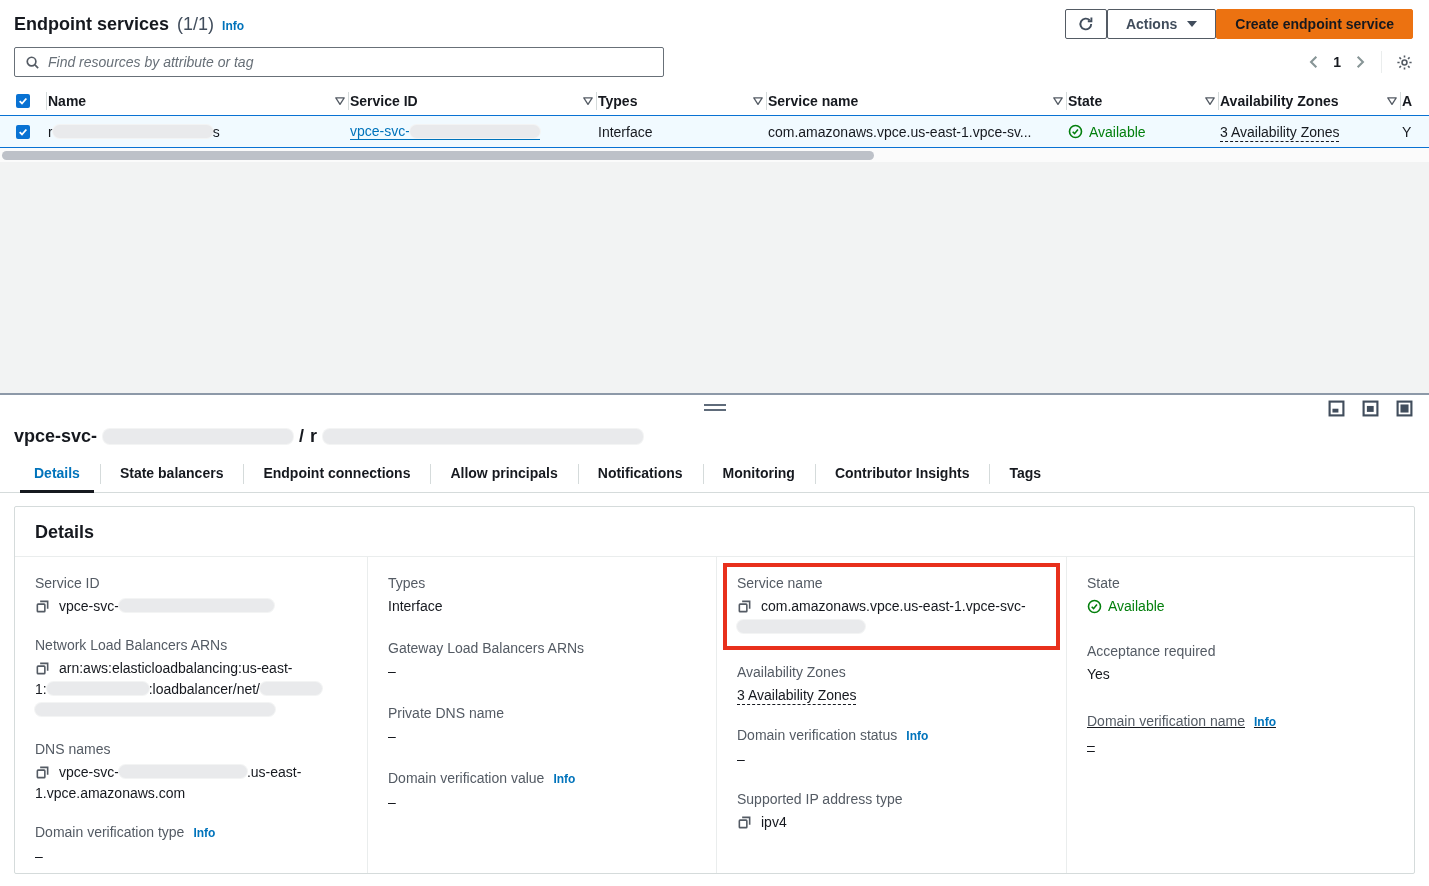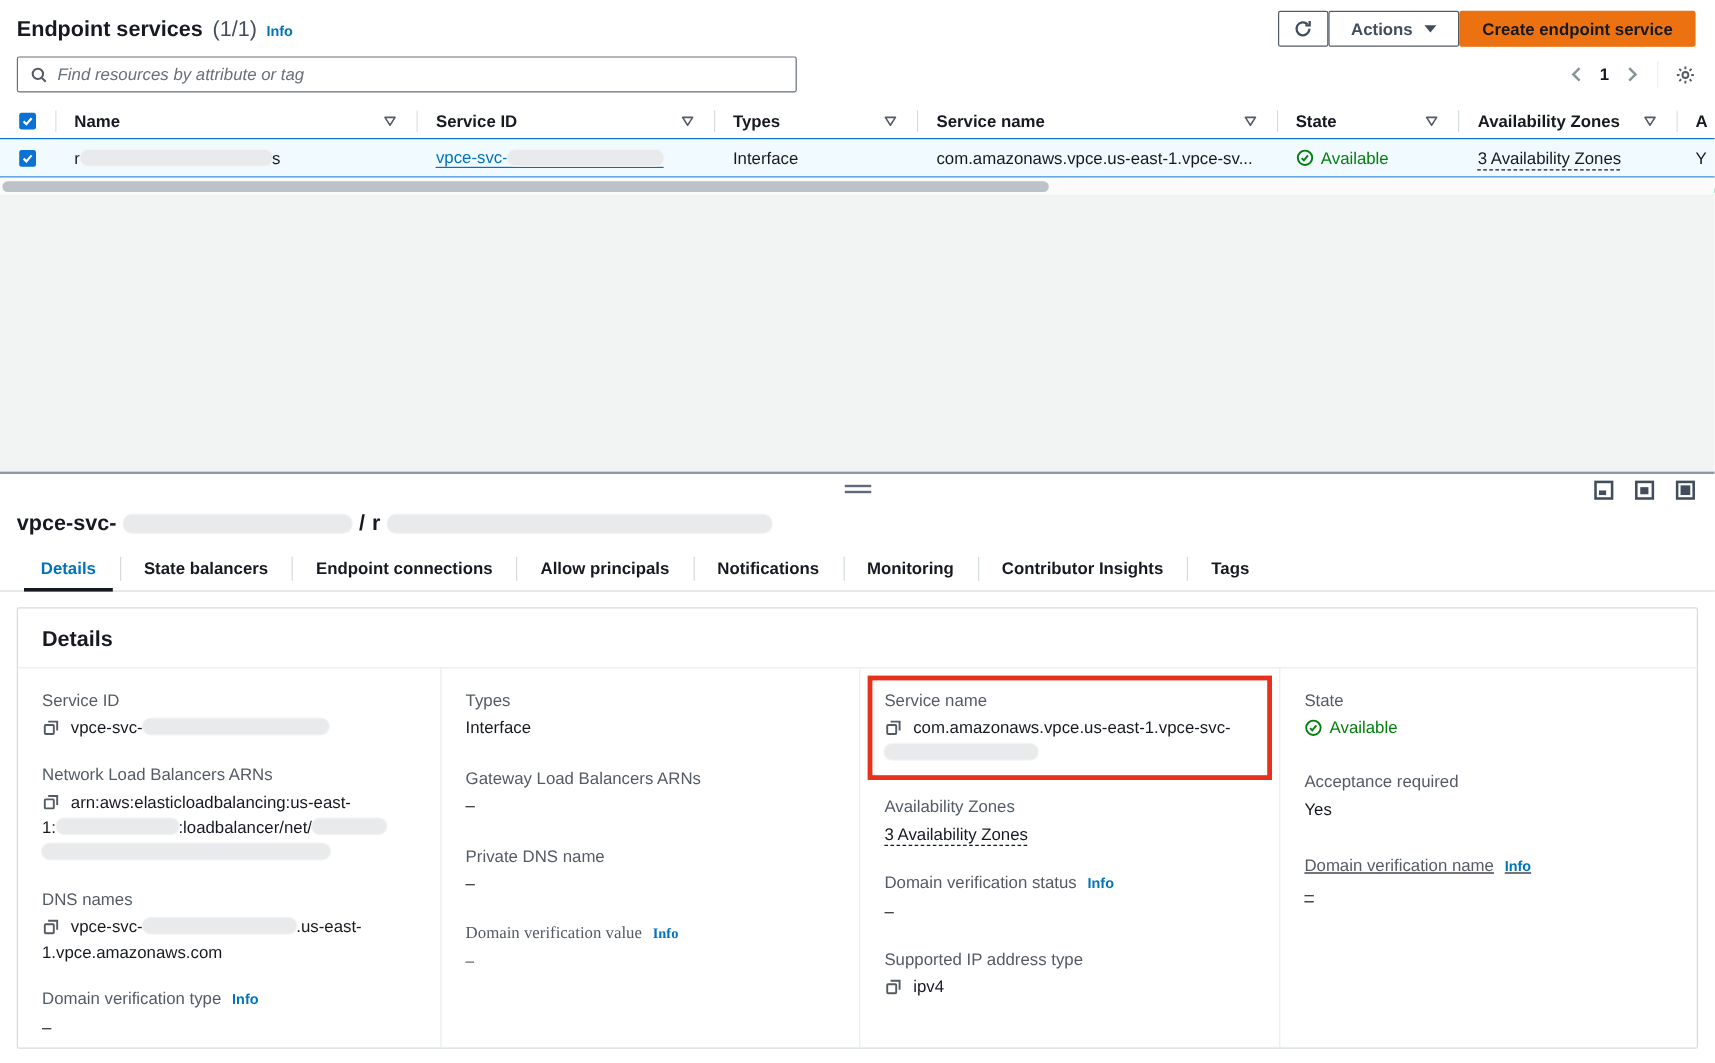--- a/index.html
+++ b/index.html
@@ -26,21 +26,21 @@
   .search-box input { border:none; outline:none; flex:1; font-size:14px; font-style:italic; color:#16191f; background:transparent; }
   .search-box input::placeholder { color:#687078; font-style:italic; }
   .pagination { display:flex; align-items:center; gap:4px; color:#879596; }
   .page-num { font-size:14px; font-weight:700; color:#16191f; padding:0 8px; }
   .pg-btn { background:none; border:none; color:#879596; cursor:pointer; display:flex; align-items:center; }
   .v-div { width:1px; height:22px; background:#eaeded; margin:0 10px; }
   .gear-btn { background:none; border:none; color:#545b64; cursor:pointer; display:flex; }
 
   
   .tbl-header { display:flex; height:28px; align-items:center; font-weight:700; font-size:14px; color:#16191f; }
-  .col { position:relative; padding:0 16px; display:flex; align-items:center; height:100%; overflow:hidden; white-space:nowrap; }
+  .col { position:relative; padding:0 2px; display:flex; align-items:center; height:100%; overflow:hidden; white-space:nowrap; }
   .c0{width:46px; justify-content:center;} .c1{width:302px;} .c2{width:248px;} .c3{width:170px;}
   .c4{width:300px;} .c5{width:152px;} .c6{width:182px;} .c7{flex:1;}
   .tbl-header .col:not(.c0)::before { content:""; position:absolute; left:0; top:5px; bottom:5px; width:1px; background:#d5dbdb; }
   .filter-ic { margin-left:auto; color:#545b64; display:flex; cursor:pointer; padding-left:8px; }
   .tbl-row { display:flex; height:33px; align-items:center; background:#f1faff; border-top:1px solid #0972d3; border-bottom:1px solid #0972d3; font-size:14px; color:#16191f; }
   .checkbox { width:14px; height:14px; background:#0972d3; border-radius:2px; display:inline-flex; align-items:center; justify-content:center; cursor:pointer; }
   .link { color:#0073bb; text-decoration:none; cursor:pointer; }
   .id-underline { border-bottom:1px solid #0073bb; display:inline-flex; align-items:center; gap:0; }
   .dashed-link { color:#16191f; text-decoration:underline dashed; text-underline-offset:4px; text-decoration-thickness:1px; cursor:pointer; }
   .state-ok { color:#037f0c; display:inline-flex; align-items:center; gap:6px; }
@@ -369,21 +369,21 @@
                 <span>Gateway Load Balancers ARNs</span>
               </div>
             <div class="fvalue">–</div>
           </div>
           <div class="field" style="margin-top:21px;">
             <div class="flabel">
                 <span>Private DNS name</span>
               </div>
             <div class="fvalue">–</div>
           </div>
-          <div class="field" style="margin-top:21px;font-family:Liberation Serif, serif;">
+          <div class="field" style="margin-top:21px;">
             <div class="flabel">
               <span>Domain verification value</span>
               <a class="info-link">Info</a>
             </div>
             <div class="fvalue">–</div>
           </div>
         </div>
 
         <div class="dcol dcol3">
           <div class="red-box">

